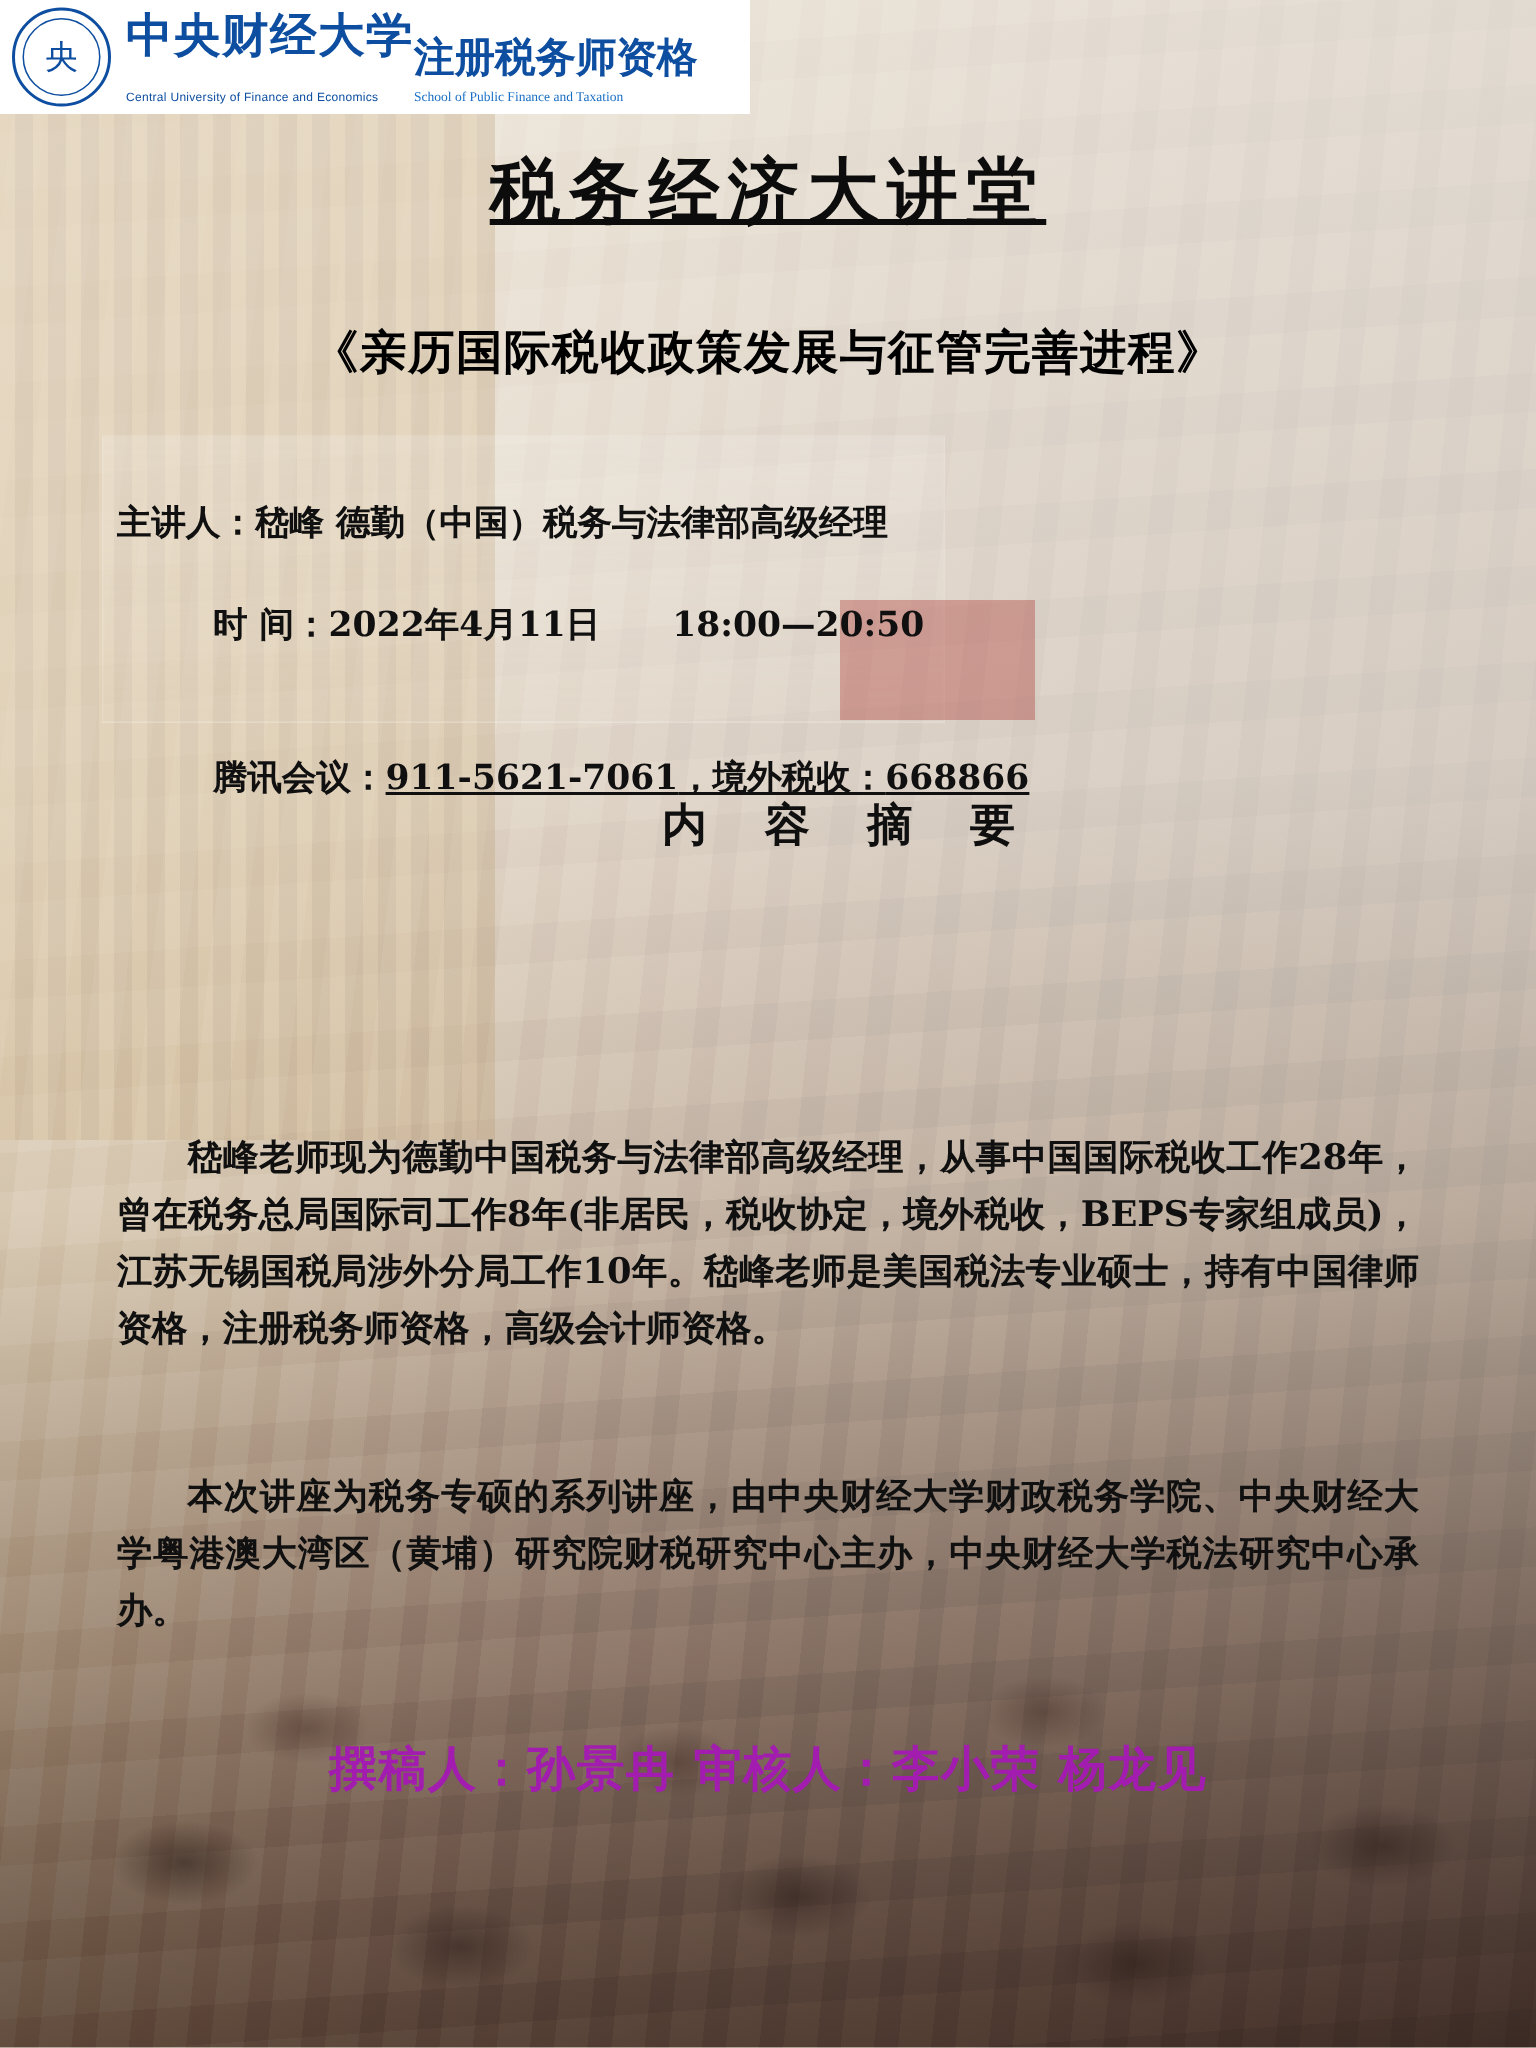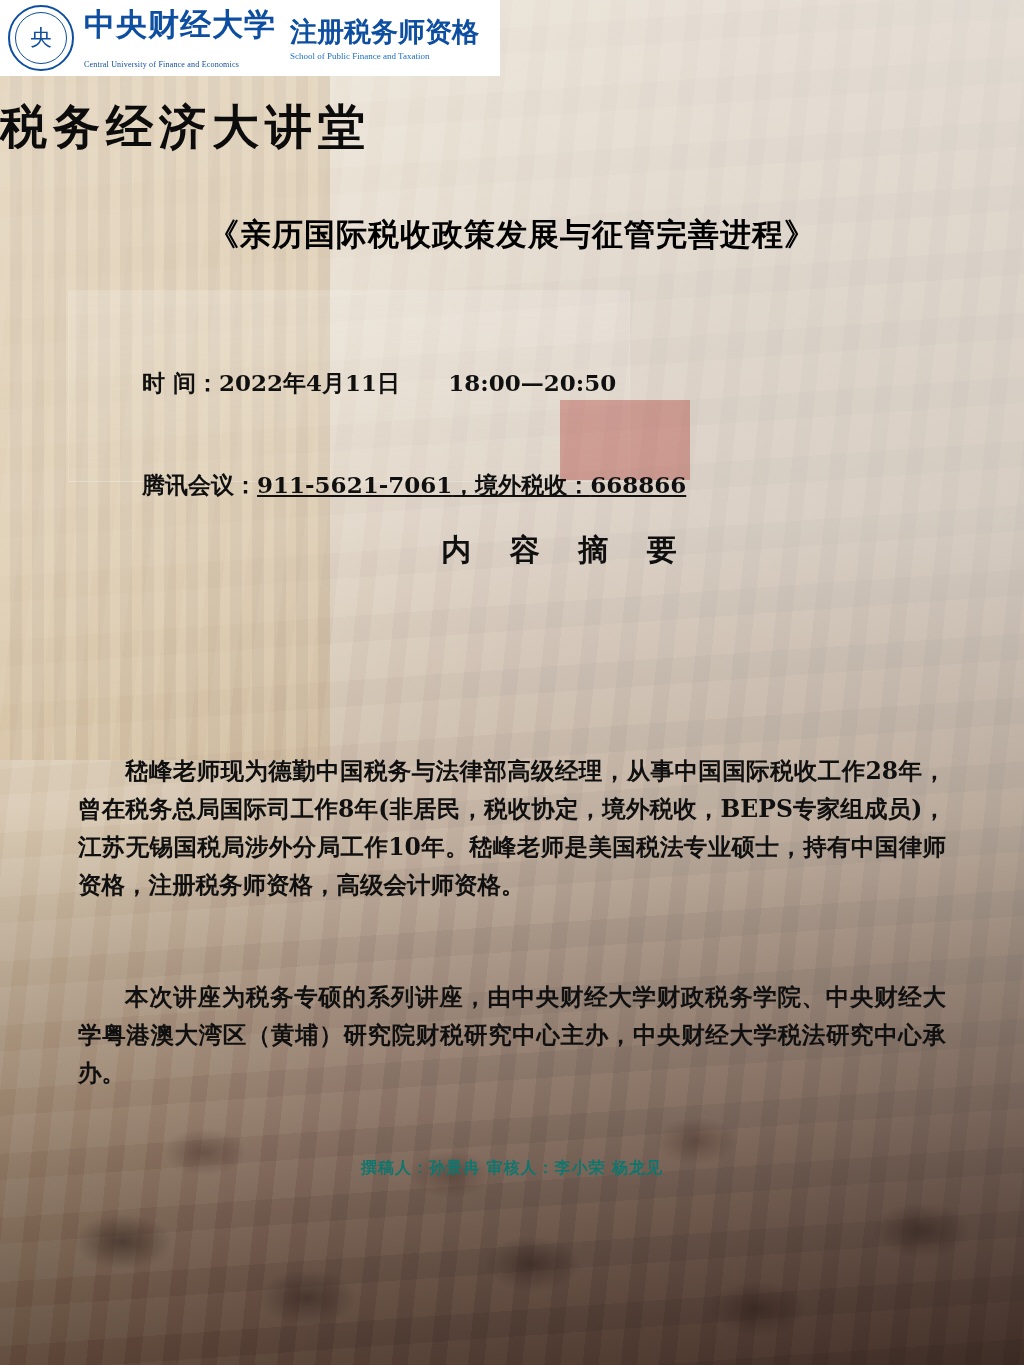--- a/index.html
+++ b/index.html
@@ -107,37 +107,36 @@
   }
   .logo-mark .glyph {
     font-size: 22px;
     color: #0d4ea0;
     font-family: "Liberation Serif", serif;
     line-height: 1;
   }
   .logo-text {
     margin-left: 10px;
     display: flex;
-    align-items: center;
-    gap: 14px;
+    align-items: flex-end;
   }
   .logo-cn-block { display: flex; flex-direction: column; }
   .logo-cn {
     font-size: 31px;
     color: #0d4ea0;
     font-weight: bold;
     letter-spacing: 1px;
     font-family: "DejaVu Serif", serif;
     line-height: 1.1;
   }
   .logo-en {
     font-size: 8px;
     color: #0d4ea0;
     letter-spacing: .2px;
-    font-family: Liberation Serif, serif;
+    font-family: Liberation Sans, sans-serif;
     margin-top: 19px;
   }
   .logo-dept-block { display: flex; flex-direction: column; padding-top: 2px;}
   .logo-dept-cn {
     font-size: 27px;
     color: #0d4ea0;
     font-weight: bold;
     font-family: "DejaVu Serif", serif;
     line-height: 1.1;
   }
@@ -151,26 +150,27 @@
   
   .content {
     position: absolute;
     inset: 0;
     color: #111;
   }
   .main-title {
     position: absolute;
     top: 96px;
     width: 100%;
-    text-align: left;
+    text-align: center;
     font-size: 47px;
     font-weight: bold;
     letter-spacing: 6px;
     font-family: "DejaVu Serif", serif;
     color: #0c0c0c;
+    text-decoration: underline;
   }
   .sub-title {
     position: absolute;
     top: 214px;
     width: 100%;
     text-align: center;
     font-size: 31px;
     font-weight: bold;
     letter-spacing: 1px;
     font-family: "DejaVu Serif", serif;
@@ -217,25 +217,25 @@
   }
   #para-1 { top: 566px; }
   #para-2 { top: 752px; }
   #para-3 { top: 978px; }
 
   .credits {
     position: absolute;
     top: 1158px;
     left: 0; right: 0;
     text-align: center;
-    font-size: 16px;
+    font-size: 32px;
     font-weight: bold;
     font-family: "DejaVu Serif", serif;
     letter-spacing: 1px;
-    color: #0f766e;
+    color: #a21caf;
   }
 </style>
 </head>
 <body>
 
 <div class="poster">
 
   <div class="bg">
     <div class="bg-curtain"></div>
     <div class="bg-screen"></div>
@@ -258,20 +258,21 @@
       </div>
     </div>
   </div>
 
   <div class="content">
 
     <div class="main-title">税务经济大讲堂</div>
     <div class="sub-title">《亲历国际税收政策发展与征管完善进程》</div>
 
     <div class="info-block">
+      <div class="info-row">主讲人：嵇峰 德勤（中国）税务与法律部高级经理</div>
       <div class="info-row">
         <span>时 间：</span><span>2022年4月11日</span><span>&nbsp;&nbsp;&nbsp;&nbsp;&nbsp;&nbsp;</span><span>18:00—20:50</span>
       </div>
       <div class="info-row">
         <span>腾讯会议：</span><span class="underline">911-5621-7061</span><span class="underline">，境外税收：</span><span class="underline">668866</span>
       </div>
     </div>
 
     <div class="abstract-heading">内 容 摘 要</div>
 

